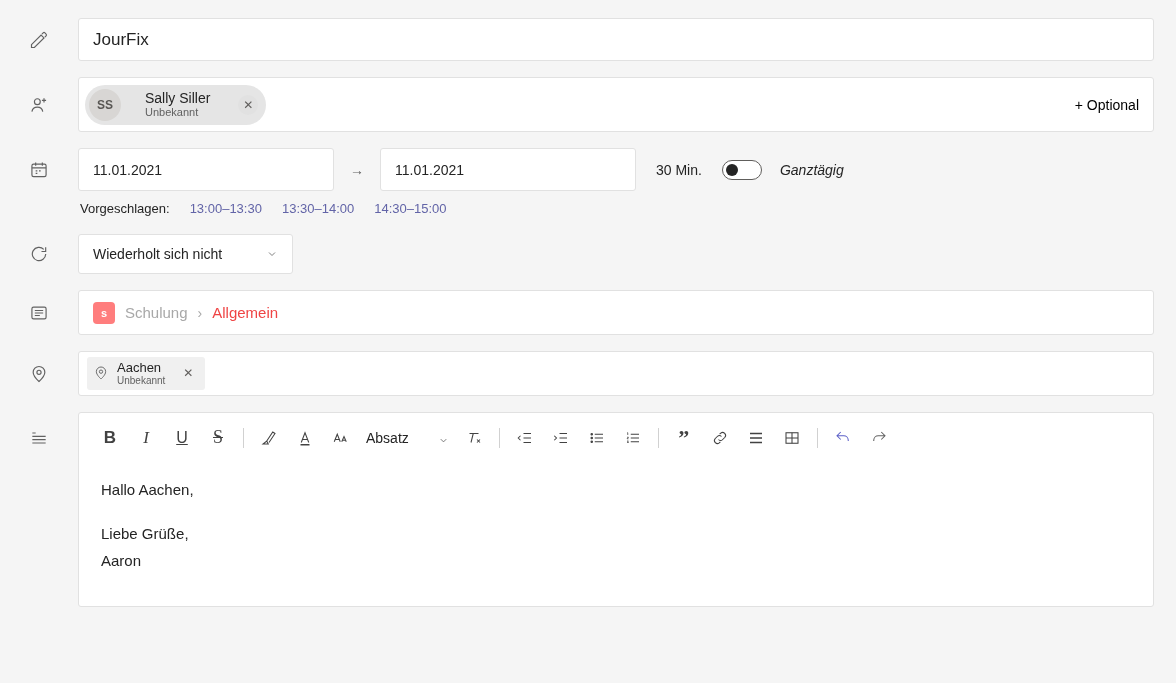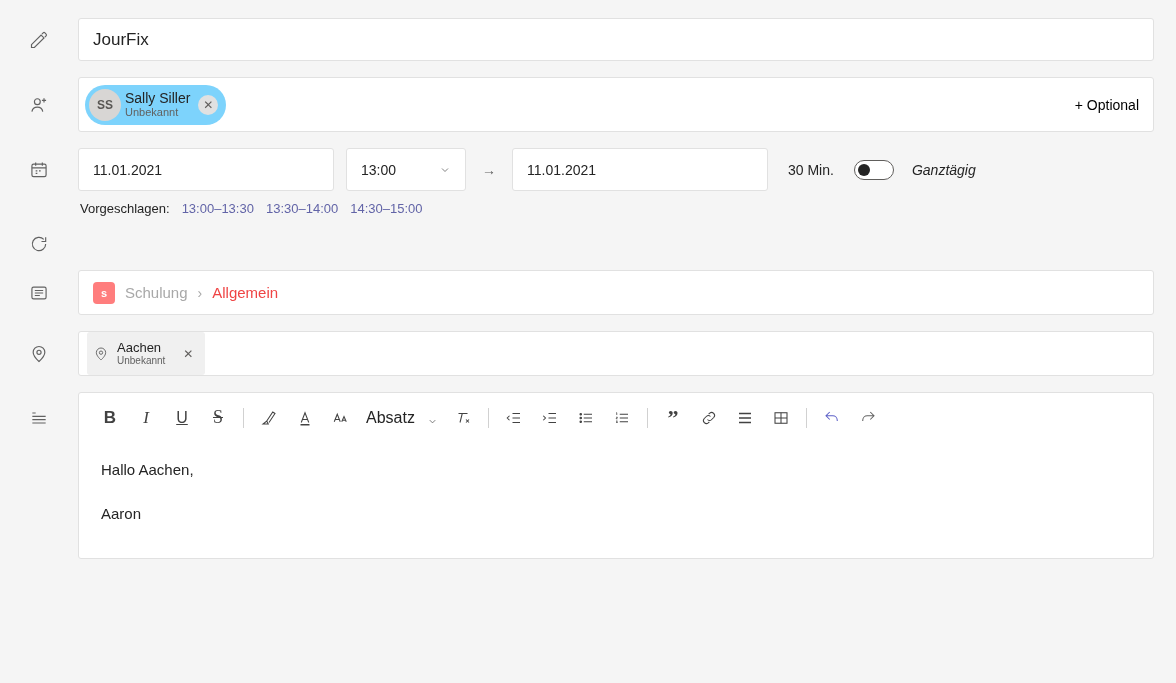--- a/index.html
+++ b/index.html
@@ -45,22 +45,22 @@
     background: #fff;
     border: 1px solid #e1e1e1;
     border-radius: 3px;
     height: 55px;
     display: flex;
     align-items: center;
     padding: 0 14px 0 6px;
     gap: 10px;
   }
   .chip {
-    display: flex; align-items: center; gap: 4px;
-    background: #7dd3fc; border-radius: 20px; padding: 4px 8px 4px 4px;
+    display: flex; align-items: center; gap: 24px;
+    background: #e5e5e5; border-radius: 20px; padding: 4px 8px 4px 4px;
   }
   .avatar {
     width: 32px; height: 32px; border-radius: 50%;
     background: #d8d6d4; color: #595754;
     display: flex; align-items: center; justify-content: center;
     font-size: 12px; font-weight: 600;
   }
   .chip-text { display: flex; flex-direction: column; line-height: 1.2; }
   .chip-text .name { font-size: 14px; }
   .chip-text .sub { font-size: 11px; color: #616161; }
@@ -86,41 +86,41 @@
   }
   .toggle .knob {
     position: absolute; width: 12px; height: 12px; border-radius: 50%;
     background: #242424; top: 3px; left: 3px;
   }
   .toggle-label { font-size: 14px; margin-left: 6px; font-style: italic; }
   .suggest {
     padding: 2px 0 10px 80px;
     font-size: 13px;
     color: #242424;
-    display:flex; gap: 12px; align-items:flex-end;
+    display:flex; gap: 20px; align-items:flex-end;
   }
   .suggest .lbl { color: #242424; }
   .suggest .slot { color: #6264a7; cursor:pointer; }
   .select-recur {
     height: 40px; display:flex; align-items:center; padding: 0 14px; gap: 12px;
     width: 215px; justify-content:space-between;
   }
   .channel-bar {
     flex:1; height: 45px; display:flex; align-items:center; padding: 0 14px; gap: 10px;
   }
   .channel-icon {
     width: 22px; height: 22px; border-radius: 4px; background: #ff7d7d;
     display:flex; align-items:center; justify-content:center; color:#fff; font-size:11px; font-weight:600;
   }
   .crumb { color: #a8a8a8; font-size: 15px; }
   .crumb-sep { color: #a8a8a8; }
   .crumb-cur { color: #ef4444; font-size: 15px; }
   .location-wrap {
     flex:1; background:#fff; border:1px solid #e1e1e1; border-radius:3px; height:45px;
-    display:flex; padding: 0 8px;
+    display:flex; align-items:center; padding: 0 8px;
   }
   .loc-chip {
     display:flex; align-items:center; gap:8px; background:#f0f0f0; border-radius:3px;
     padding: 4px 8px 4px 6px;
   }
   .loc-chip svg { width:16px; height:16px; }
   .loc-chip .loc-text { display:flex; flex-direction:column; line-height:1.1; }
   .loc-chip .loc-text .ln { font-size:13px; }
   .loc-chip .loc-text .ls { font-size:10px; color:#616161; }
   .loc-close {
@@ -140,21 +140,21 @@
   .tbtn {
     min-width: 34px; height: 34px; display:flex; align-items:center; justify-content:center;
     color: #424242; border-radius:3px; cursor:pointer; font-size:15px; position:relative;
   }
   .tbtn svg { width: 18px; height: 18px; stroke: currentColor; fill:none; stroke-width:1.4; }
   .tbtn.bold { font-weight: 900; font-size:17px; }
   .tbtn.italic { font-style: italic; font-family: serif; font-size:17px; }
   .tbtn.underline { text-decoration: underline; font-size:16px; }
   .tbtn.strike { text-decoration: line-through; font-family:serif; font-size:18px; }
   .tsep { width:1px; height:20px; background:#d1d1d1; margin: 0 6px; }
-  .tlabel { font-size: 16px; padding: 0 6px; display:flex; align-items:flex-end; gap:4px; cursor:pointer;}
+  .tlabel { font-size: 14px; padding: 0 6px; display:flex; align-items:flex-end; gap:21px; cursor:pointer;}
   .undo svg, .redo svg { stroke: #5b5fc7; }
   .editor-body {
     padding: 14px 22px 30px 22px; font-size: 15px; line-height: 1.7;
   }
   .editor-body p { margin: 0 0 18px 0; }
   .editor-body p.tight { margin: 0 0 2px 0; }
   .misspell { border-bottom: 2px dotted #d13438; }
 </style>
 </head>
 <body>
@@ -202,26 +202,20 @@
       <svg viewBox="0 0 24 24">
           <rect x="3.5" y="5" width="17" height="15" rx="2"></rect>
           <path d="M3.5 9.5h17M8 3v4M16 3v4"></path>
           <path d="M8 13h2M12 13h2M8 16h2"></path>
         </svg>
     </div>
     <div class="row-content">
       <div class="field-white date-input">
         <span>11.01.2021</span>
       </div>
-      <div class="field-white time-select">
-        <span>13:00</span>
-        <svg class="chev" viewBox="0 0 24 24">
-            <path d="M6 9l6 6 6-6" fill="none" stroke="#616161" stroke-width="1.6"></path>
-          </svg>
-      </div>
       <div class="arrow">→</div>
       <div class="field-white date-input">
         <span>11.01.2021</span>
       </div>
       <span class="dur">30 Min.</span>
       <div class="toggle">
           <div class="knob"></div>
         </div>
       <span class="toggle-label">Ganztägig</span>
     </div>
@@ -232,20 +226,28 @@
     <span class="slot">13:00–13:30</span>
     <span class="slot">13:30–14:00</span>
     <span class="slot">14:30–15:00</span>
   </div>
 
   <div class="row">
     <div class="row-icon">
       <svg viewBox="0 0 24 24">
           <path d="M20 12a8 8 0 1 1-2.3-5.6M20 4v5h-5"></path>
         </svg>
+    </div>
+    <div class="row-content">
+      <div class="field-white select-recur">
+        <span>Wiederholt sich nicht</span>
+        <svg class="chev" viewBox="0 0 24 24">
+            <path d="M6 9l6 6 6-6" fill="none" stroke="#616161" stroke-width="1.6"></path>
+          </svg>
+      </div>
     </div>
   </div>
 
   <div class="row">
     <div class="row-icon">
       <svg viewBox="0 0 24 24">
           <rect x="3.5" y="5" width="17" height="14" rx="2"></rect>
           <path d="M7 9h10M7 12h10M7 15h6"></path>
         </svg>
     </div>
@@ -374,18 +376,19 @@
             </svg>
         </div>
         <div class="tbtn redo">
           <svg viewBox="0 0 24 24" style="stroke:#616161">
               <path d="M15 14l5-5-5-5M20 9h-9a6 6 0 0 0-6 6v1"></path>
             </svg>
         </div>
       </div>
       <div class="editor-body">
         <p>Hallo Aachen,</p>
+        <p class="tight">Liebe Grüße,</p>
         <p class="tight">Aaron</p>
       </div>
     </div>
   </div>
 
 </div>
 
 </body></html>

